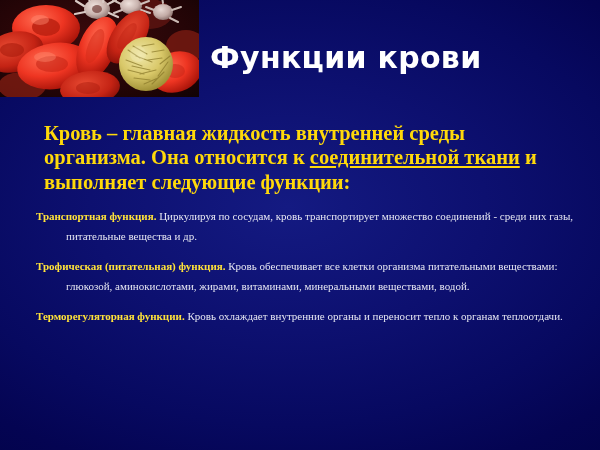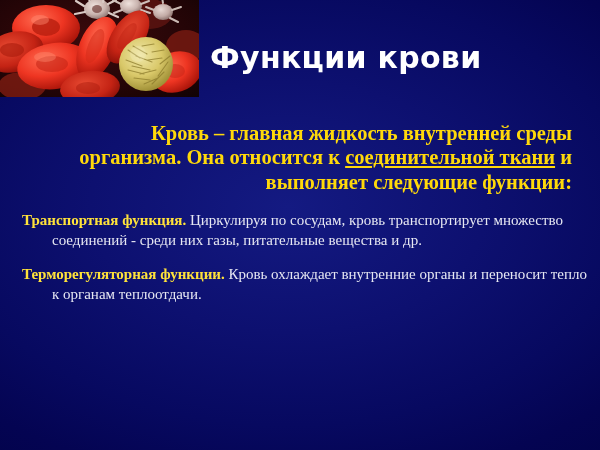--- a/index.html
+++ b/index.html
@@ -62,46 +62,47 @@
   #intro {
     position: absolute;
     left: 44px;
     top: 100px;
     width: 528px;
     font-family: "Liberation Serif", "DejaVu Serif", serif;
     font-weight: bold;
     font-size: 20.5px;
     line-height: 24.5px;
     color: #ffd90a;
-    text-align: right;
+    text-align: left;
   }
   #intro .u {
     text-decoration: underline;
     text-underline-offset: 2px;
   }
   #intro .tail {
     color: #ffd90a;
   }
 
   
   #functions {
     position: absolute;
     left: 22px;
     top: 196px;
     width: 566px;
   }
   .fn-item {
     font-family: "Liberation Serif", "DejaVu Serif", serif;
-    font-size: 15px;
+    font-size: 11px;
     line-height: 19.6px;
     color: #e6e7f2;
     padding-left: 30px;
     text-indent: -30px;
     margin-bottom: 1px;
     text-align: left;
+    margin-left: 14px;
   }
   .fn-lead {
     font-weight: bold;
     color: #ffe23a;
   }
   .fn-body {
     font-weight: normal;
     color: #e6e7f2;
   }
 </style>
@@ -198,18 +199,19 @@
 
   <h1 id="title">Функции крови</h1>
 
   <p id="intro"><span>Кровь – главная жидкость внутренней среды организма. Она относится к </span><span class="u">соединительной ткани</span><span class="tail"> и выполняет следующие функции</span><span>:</span></p>
 
   <div id="functions">
 
     <p class="fn-item"><span class="fn-lead">Транспортная функция.</span><span class="fn-body"> Циркулируя по сосудам, кровь транспортирует множество соединений - среди них газы, питательные вещества и др.</span></p>
 
 
+    <p class="fn-item"><span class="fn-lead">Трофическая (питательная) функция.</span><span class="fn-body"> Кровь обеспечивает все клетки организма питательными веществами: глюкозой, аминокислотами, жирами, витаминами, минеральными веществами, водой.</span></p>
 
     <p class="fn-item"><span class="fn-lead">Терморегуляторная функции.</span><span class="fn-body"> Кровь охлаждает внутренние органы и переносит тепло к органам теплоотдачи.</span></p>
 
   </div>
 
 </div>
 
 </body></html>

